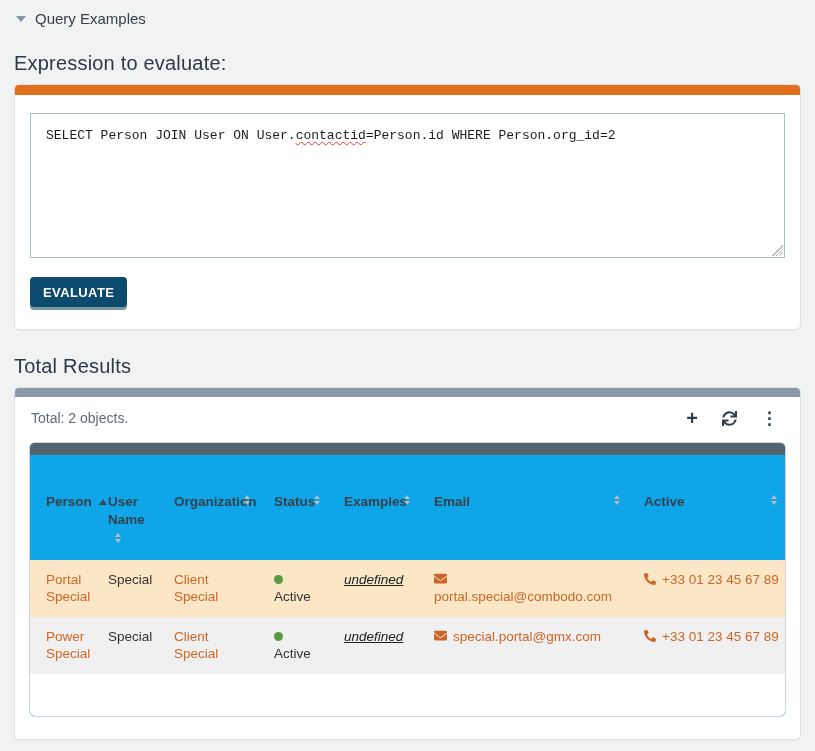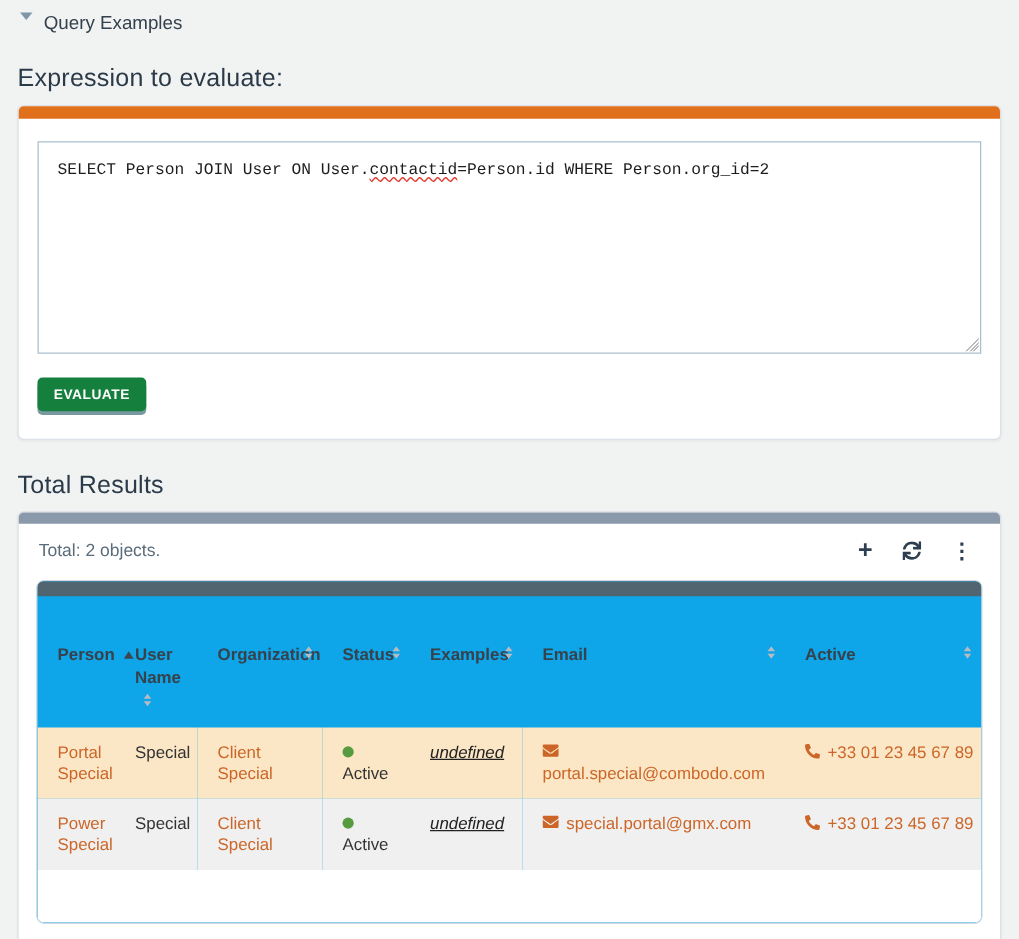--- a/index.html
+++ b/index.html
@@ -5,21 +5,21 @@
   * { box-sizing: border-box; margin: 0; padding: 0; }
   html, body { width: 815px; height: 751px; }
   body {
     background: #f1f2f2;
     font-family: "Liberation Sans", sans-serif;
     color: #36424c;
     overflow: hidden;
   }
   
   .section-header {
-    display: flex; align-items: flex-start; gap: 9px;
+    display: flex; align-items: center; gap: 9px;
     padding: 10px 14px 0 16px;
   }
   .tri-down {
     width: 0; height: 0; display: inline-block;
     border-left: 5px solid transparent; border-right: 5px solid transparent;
     border-top: 6px solid #7f96a8;
   }
   .section-title { font-size: 15px; color: #33414d; }
 
   h2.block-heading {
@@ -37,21 +37,21 @@
   }
   .panel-bar { height: 10px; border-radius: 4px 4px 0 0; }
   .bar-orange { background: #e0701c; }
   .bar-slate  { background: #8b9aab; height: 9px; }
 
   .panel1-body { padding: 18px 15px 22px 15px; }
 
   
   .query-textarea {
     position: relative;
-    width: 100%; height: 170px;
+    width: 100%; height: 145px;
     border: 1px solid #a9bfce;
     background: #fff;
     padding: 13px 15px;
     font-family: "Liberation Mono", monospace;
     font-size: 13px; color: #1c1c1c;
     line-height: 1.35;
     cursor: text;
   }
   .query-textarea .squiggle {
     text-decoration: underline;
@@ -64,27 +64,27 @@
     position: absolute; right: 1px; bottom: 1px;
     width: 11px; height: 11px;
     background:
       linear-gradient(135deg, transparent 0 50%, #b9b9b9 50% 57%, transparent 57% 64%, #b9b9b9 64% 71%, transparent 71% 78%, #b9b9b9 78% 85%, transparent 85%);
     cursor: nwse-resize;
   }
 
   .evaluate-btn {
     margin-top: 19px;
     display: inline-block;
-    background: #15803d;
+    background: #0c4a6e;
     color: #fff;
     border: none;
     border-radius: 4px;
     padding: 8px 13px 7px 13px;
     font-family: "Liberation Sans", sans-serif;
-    font-size: 11px; font-weight: bold; letter-spacing: .4px;
+    font-size: 13px; font-weight: bold; letter-spacing: .4px;
     box-shadow: 0 3px 0 rgba(10,70,80,.55);
     cursor: pointer;
   }
 
   
   .panel2-body { padding: 5px 14px 22px 14px; }
   .results-toolbar {
     display: flex; align-items: center; justify-content: space-between;
     margin: 6px 2px 14px 2px;
   }

